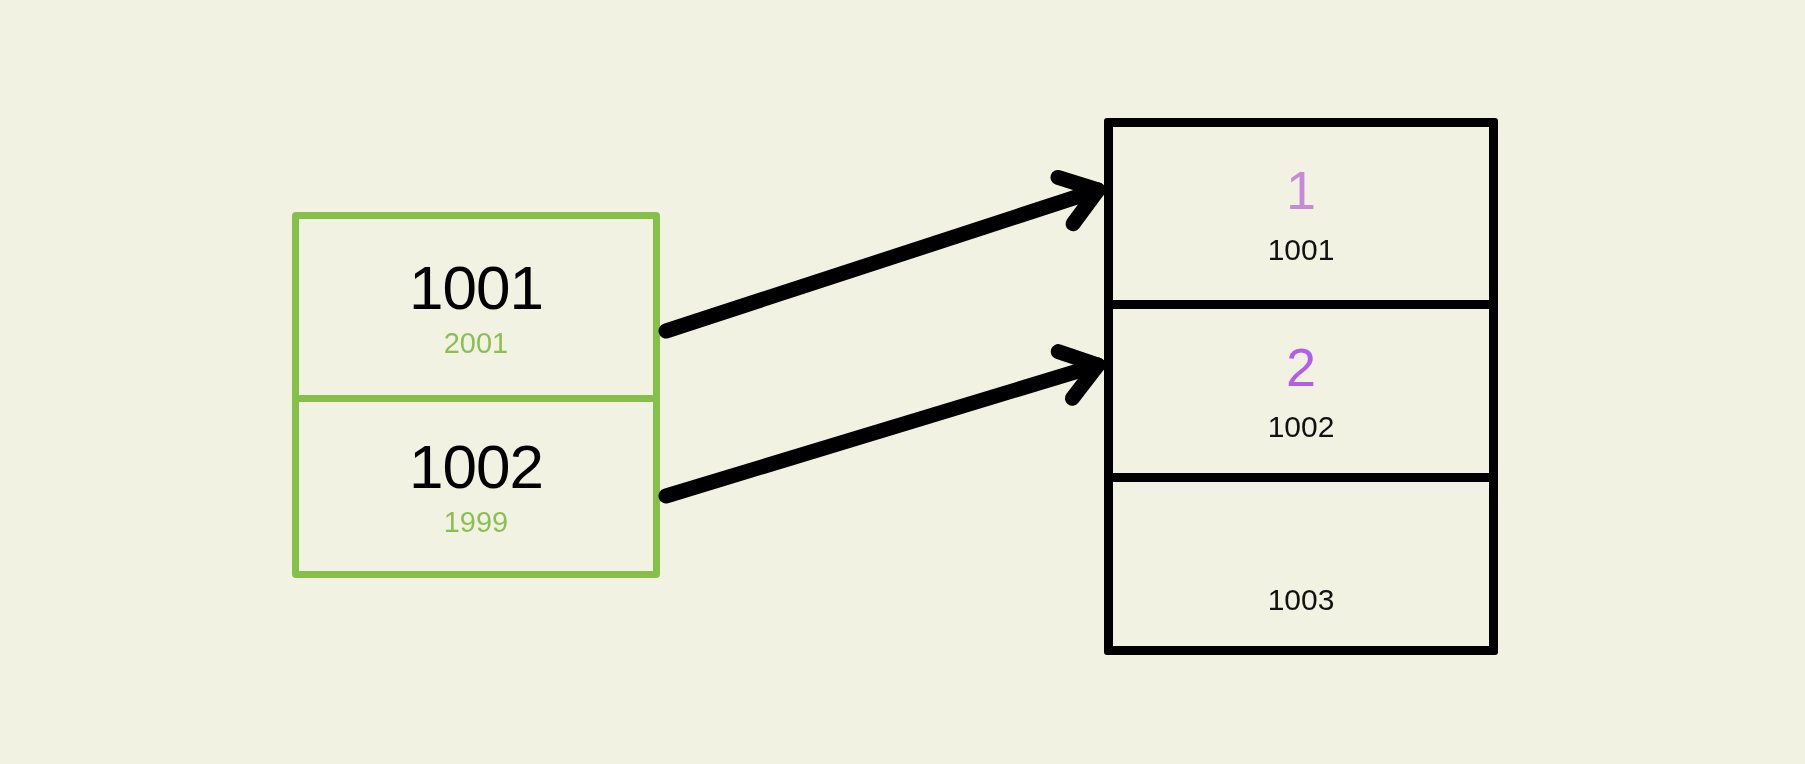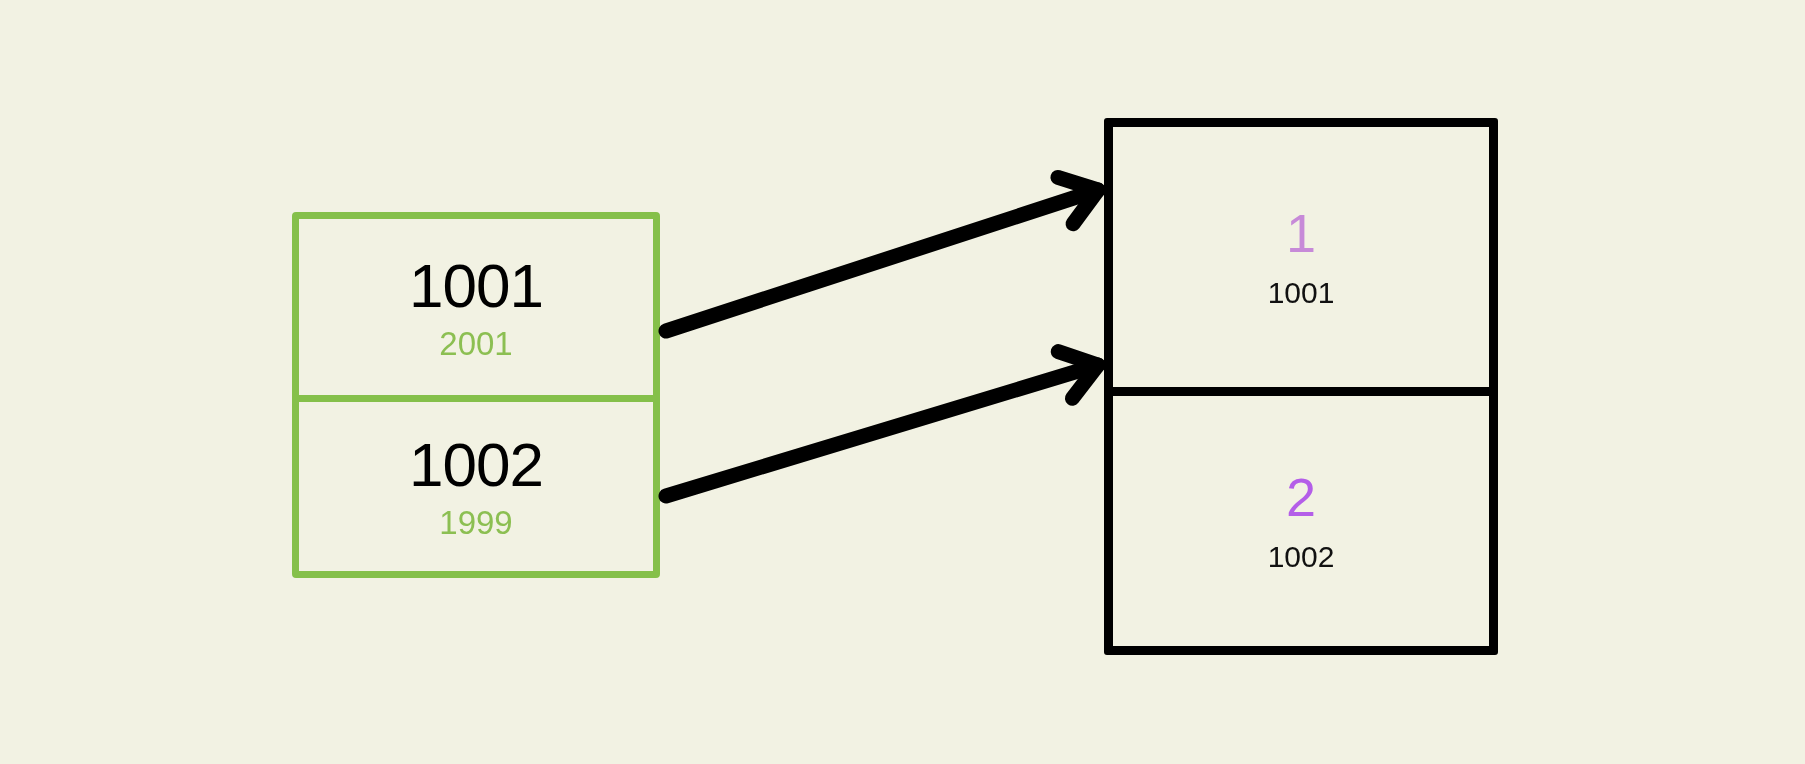--- a/index.html
+++ b/index.html
@@ -47,21 +47,21 @@
     border-top: 7px solid #85c04a;
   }
   .ptr-value {
     font-size: 62px;
     line-height: 1;
     color: #000000;
     letter-spacing: -1px;
     font-weight: 400;
   }
   .ptr-addr {
-    font-size: 33px;
+    font-size: 29px;
     line-height: 1;
     color: #8cbf52;
     margin-top: 10px;
     font-weight: 400;
   }
 
   
   .mem-box {
     position: absolute;
     left: 1104px;
@@ -137,20 +137,24 @@
     <div class="mem-cell">
       <div class="mem-value" style="color: rgb(199, 138, 216);">1</div>
       <div class="mem-addr">1001</div>
     </div>
 
     <div class="mem-cell">
       <div class="mem-value" style="color: rgb(180, 94, 232);">2</div>
       <div class="mem-addr">1002</div>
     </div>
 
+    <div class="mem-cell empty">
+      <div class="mem-value" style="color: rgb(180, 94, 232);"></div>
+      <div class="mem-addr">1003</div>
+    </div>
 
   </div>
 
   <svg id="arrow-layer" viewBox="0 0 1805 764">
     <g id="arrow-group-0">
       <line class="arrow-shaft" stroke="#000000" stroke-width="15" stroke-linecap="round" x1="666" y1="331" x2="1098" y2="190"></line>
       <polyline class="arrow-head" fill="none" stroke="#000000" stroke-width="15" stroke-linecap="round" stroke-linejoin="round" points="1073.1,223.8 1098,190 1057.9,177.4"></polyline>
     </g>
     <g id="arrow-group-1">
       <line class="arrow-shaft" stroke="#000000" stroke-width="15" stroke-linecap="round" x1="666" y1="496" x2="1098" y2="365"></line>

